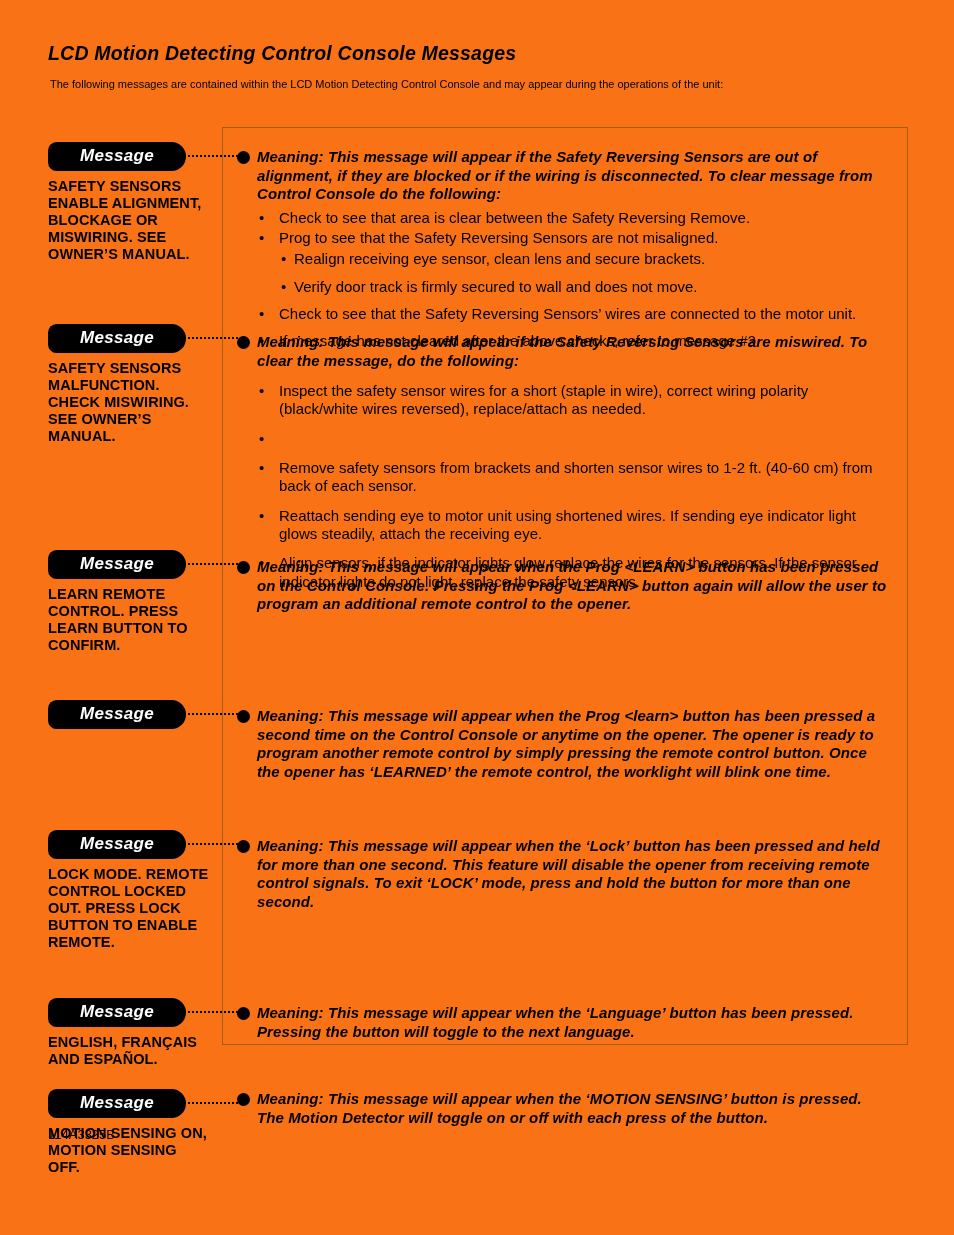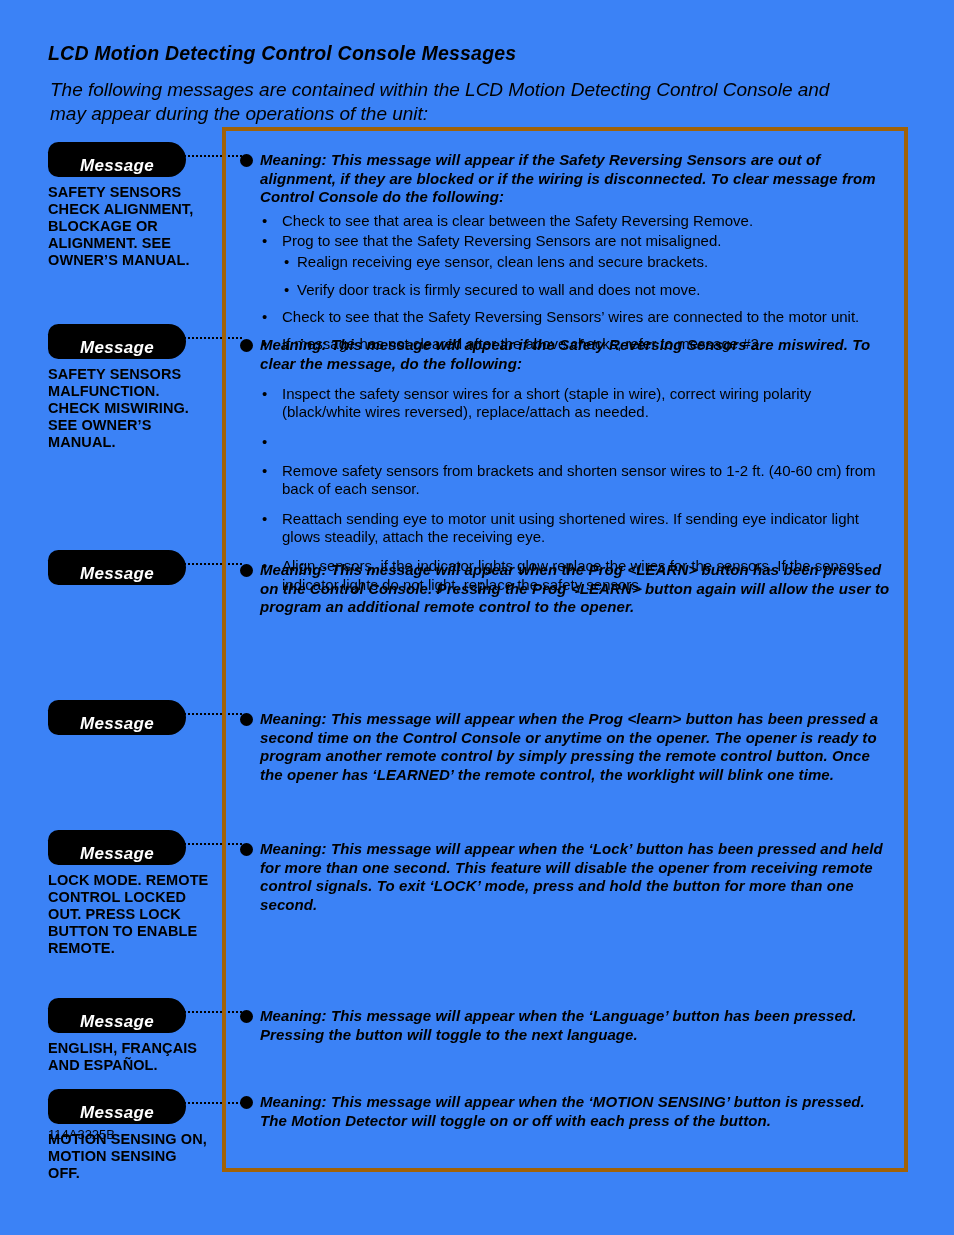--- a/index.html
+++ b/index.html
@@ -4,65 +4,64 @@
 <style>
   html, body {
     margin: 0;
     padding: 0;
     background: #ffffff;
   }
   .page {
     position: relative;
     width: 954px;
     height: 1235px;
-    background: #3b82f6;
+    background: #f97316;
     font-family: "Liberation Sans", sans-serif;
     color: #000000;
     overflow: hidden;
   }
   .title {
     position: absolute;
     left: 48px;
     top: 42px;
     font-size: 19.5px;
     font-weight: bold;
     font-style: italic;
     letter-spacing: 0.2px;
   }
   .intro {
     position: absolute;
     left: 50px;
     top: 78px;
     width: 820px;
-    font-size: 19px;
+    font-size: 11px;
     line-height: 1.25;
-    font-style: italic;
   }
   .big-box {
     position: absolute;
     left: 222px;
     top: 127px;
     width: 686px;
-    height: 1045px;
-    border: 4px solid #a16207;
+    height: 918px;
+    border: 1px solid #a16207;
     box-sizing: border-box;
   }
   
   .msg-left {
     position: absolute;
     left: 48px;
     width: 170px;
   }
   .badge {
     width: 138px;
-    height: 35px;
+    height: 29px;
     background: #000000;
     border-radius: 13px 22px 22px 13px;
     display: flex;
-    align-items: flex-end;
+    align-items: center;
     justify-content: center;
   }
   .badge-text {
     color: #ffffff;
     font-size: 17px;
     font-weight: bold;
     font-style: italic;
     letter-spacing: 0.3px;
     transform: translateY(-1px);
   }
@@ -146,36 +145,37 @@
 
 <div class="page">
 
   <div class="title">LCD Motion Detecting Control Console Messages</div>
   <div class="intro">The following messages are contained within the LCD Motion Detecting Control Console and may appear during the operations of the unit:</div>
 
   <div class="msg-left" style="top:142px">
     <div class="badge">
       <span class="badge-text">Message</span>
     </div>
-    <div class="lcd-label">SAFETY SENSORS CHECK ALIGNMENT, BLOCKAGE OR ALIGNMENT. SEE OWNER’S MANUAL.</div>
+    <div class="lcd-label">SAFETY SENSORS ENABLE ALIGNMENT, BLOCKAGE OR MISWIRING. SEE OWNER’S MANUAL.</div>
   </div>
   <div class="leader" style="top:155px"></div>
 
   <div class="msg-left" style="top:324px">
     <div class="badge">
       <span class="badge-text">Message</span>
     </div>
     <div class="lcd-label">SAFETY SENSORS MALFUNCTION. CHECK MISWIRING. SEE OWNER’S MANUAL.</div>
   </div>
   <div class="leader" style="top:337px"></div>
 
   <div class="msg-left" style="top:550px">
     <div class="badge">
       <span class="badge-text">Message</span>
     </div>
+    <div class="lcd-label">LEARN REMOTE CONTROL. PRESS LEARN BUTTON TO CONFIRM.</div>
   </div>
   <div class="leader" style="top:563px"></div>
 
   <div class="msg-left" style="top:700px">
     <div class="badge">
       <span class="badge-text">Message</span>
     </div>
   </div>
   <div class="leader" style="top:713px"></div>
 

